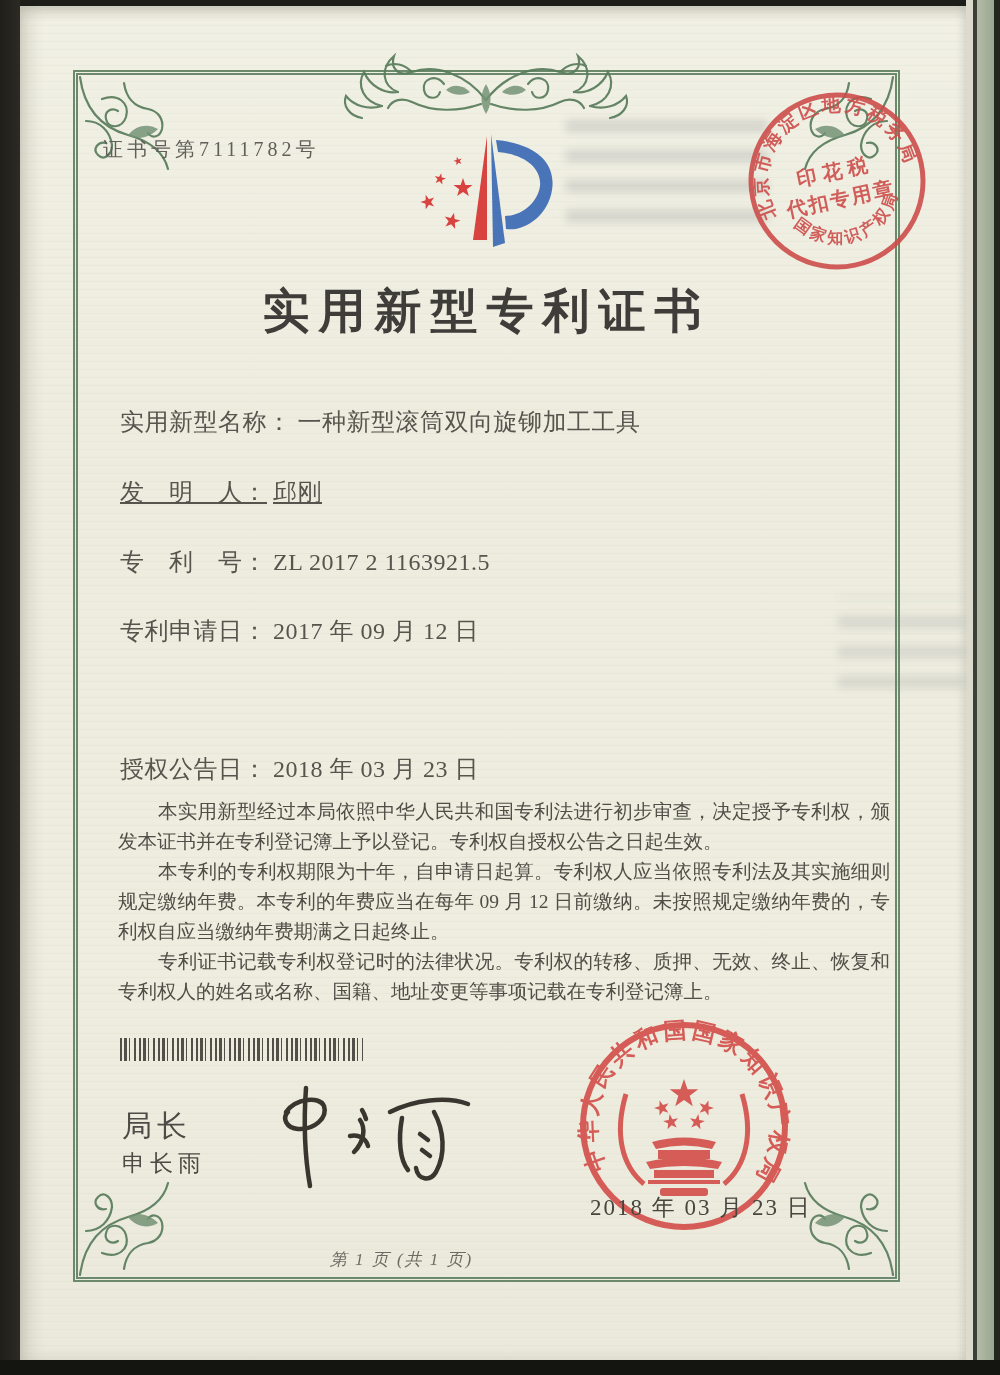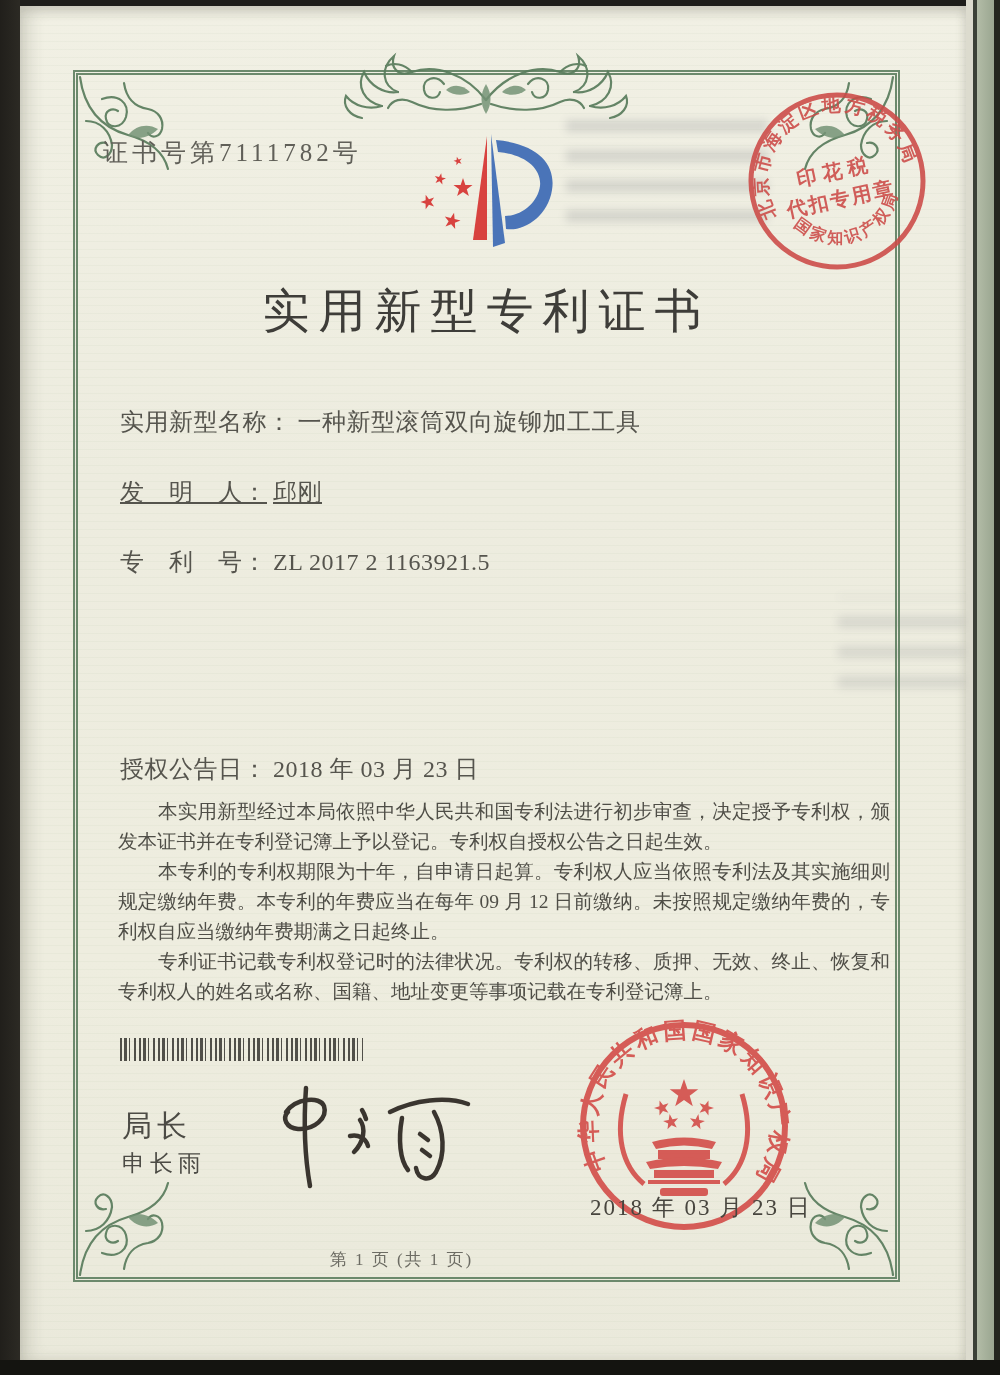--- a/index.html
+++ b/index.html
@@ -25,36 +25,36 @@
   .orn path{stroke:#597c5c;stroke-width:2.2;fill:none;stroke-linecap:round;}
   .orn .lf{fill:#6a8b6c;stroke:none;opacity:.85;}
   .orn{opacity:.92;}
 
   
   .ghost{filter:blur(4px);opacity:.16;background:repeating-linear-gradient(0deg,#4a4f5e 0 12px,transparent 12px 30px);}
   .ghost1{left:566px;top:104px;width:202px;height:118px;}
   .ghost2{left:838px;top:596px;width:126px;height:92px;opacity:.13;}
 
   
-  .certno{left:103px;top:136px;font-size:25px;letter-spacing:4px;color:#605f58;}
-  .title{left:73px;top:280px;width:827px;text-align:center;font-size:47px;font-weight:400;
+  .certno{left:103px;top:136px;font-size:20px;letter-spacing:4px;color:#605f58;}
+  .title{left:73px;top:280px;width:827px;text-align:center;font-size:47px;font-weight:700;
          letter-spacing:9px;color:#3e3d39;}
   .fieldrow{left:120px;font-size:24px;color:#55544d;letter-spacing:.5px;white-space:nowrap;}
   .fieldrow .val{margin-left:6px;}
   .f0{top:406px;} .f1{top:476px;text-decoration:underline;} .f2{top:546px;} .f3{top:615px;} .f4{top:684px;} .f5{top:753px;}
   .bodytext{left:118px;top:797px;width:772px;font-size:19.5px;line-height:30px;
             color:#4f4e47;text-align:justify;}
   .bodytext p{margin:0;text-indent:2.05em;}
   .barcode{left:120px;top:1038px;width:243px;height:23px;opacity:.85;
      background:repeating-linear-gradient(90deg,#35342f 0 2px,transparent 2px 4px,#35342f 4px 7px,
         transparent 7px 9px,#35342f 9px 10px,transparent 10px 14px,#35342f 14px 16px,transparent 16px 19px);}
   .juzhang{left:122px;top:1106px;font-size:30px;color:#4c4b45;letter-spacing:5px;}
   .juname{left:122px;top:1148px;font-size:23px;color:#4c4b45;letter-spacing:5px;}
   .sealdate{left:590px;top:1192px;font-size:23px;color:#47453e;letter-spacing:2px;z-index:6;}
-  .footer{left:73px;top:1248px;width:657px;text-align:center;font-size:17px;color:#6c6b63;letter-spacing:2px;}
+  .footer{left:73px;top:1248px;width:657px;text-align:center;font-size:17px;color:#6c6b63;letter-spacing:2px;font-style:italic;}
 
   .stamp-top{left:742px;top:86px;transform:rotate(-12deg);opacity:.88;}
   .seal-bottom{left:574px;top:1016px;opacity:.92;z-index:5;}
   .logo{left:402px;top:126px;}
   .signature{left:262px;top:1072px;}
 </style>
 </head>
 <body>
 
 <div id="page">
@@ -147,20 +147,21 @@
     </text>
     <text x="95" y="92" text-anchor="middle" fill="#cc4a47" font-size="20" letter-spacing="6" font-weight="700">印花税</text>
     <text x="95" y="120" text-anchor="middle" fill="#cc4a47" font-size="20" letter-spacing="2" font-weight="700">代扣专用章</text>
   </svg>
 
   <div class="abs title">实用新型专利证书</div>
 
   <div class="abs fieldrow f0"><span>实用新型名称：</span><span class="val">一种新型滚筒双向旋铆加工工具</span></div>
   <div class="abs fieldrow f1"><span>发　明　人：</span><span class="val">邱刚</span></div>
   <div class="abs fieldrow f2"><span>专　利　号：</span><span class="val">ZL 2017 2 1163921.5</span></div>
+  <div class="abs fieldrow f3"><span>专利申请日：</span><span class="val">2017 年 09 月 12 日</span></div>
   <div class="abs fieldrow f5"><span>授权公告日：</span><span class="val">2018 年 03 月 23 日</span></div>
 
   <div class="abs bodytext">
     <p>本实用新型经过本局依照中华人民共和国专利法进行初步审查，决定授予专利权，颁发本证书并在专利登记簿上予以登记。专利权自授权公告之日起生效。</p>
     <p>本专利的专利权期限为十年，自申请日起算。专利权人应当依照专利法及其实施细则规定缴纳年费。本专利的年费应当在每年 09 月 12 日前缴纳。未按照规定缴纳年费的，专利权自应当缴纳年费期满之日起终止。</p>
     <p>专利证书记载专利权登记时的法律状况。专利权的转移、质押、无效、终止、恢复和专利权人的姓名或名称、国籍、地址变更等事项记载在专利登记簿上。</p>
   </div>
 
   <div class="abs barcode"></div>
 

